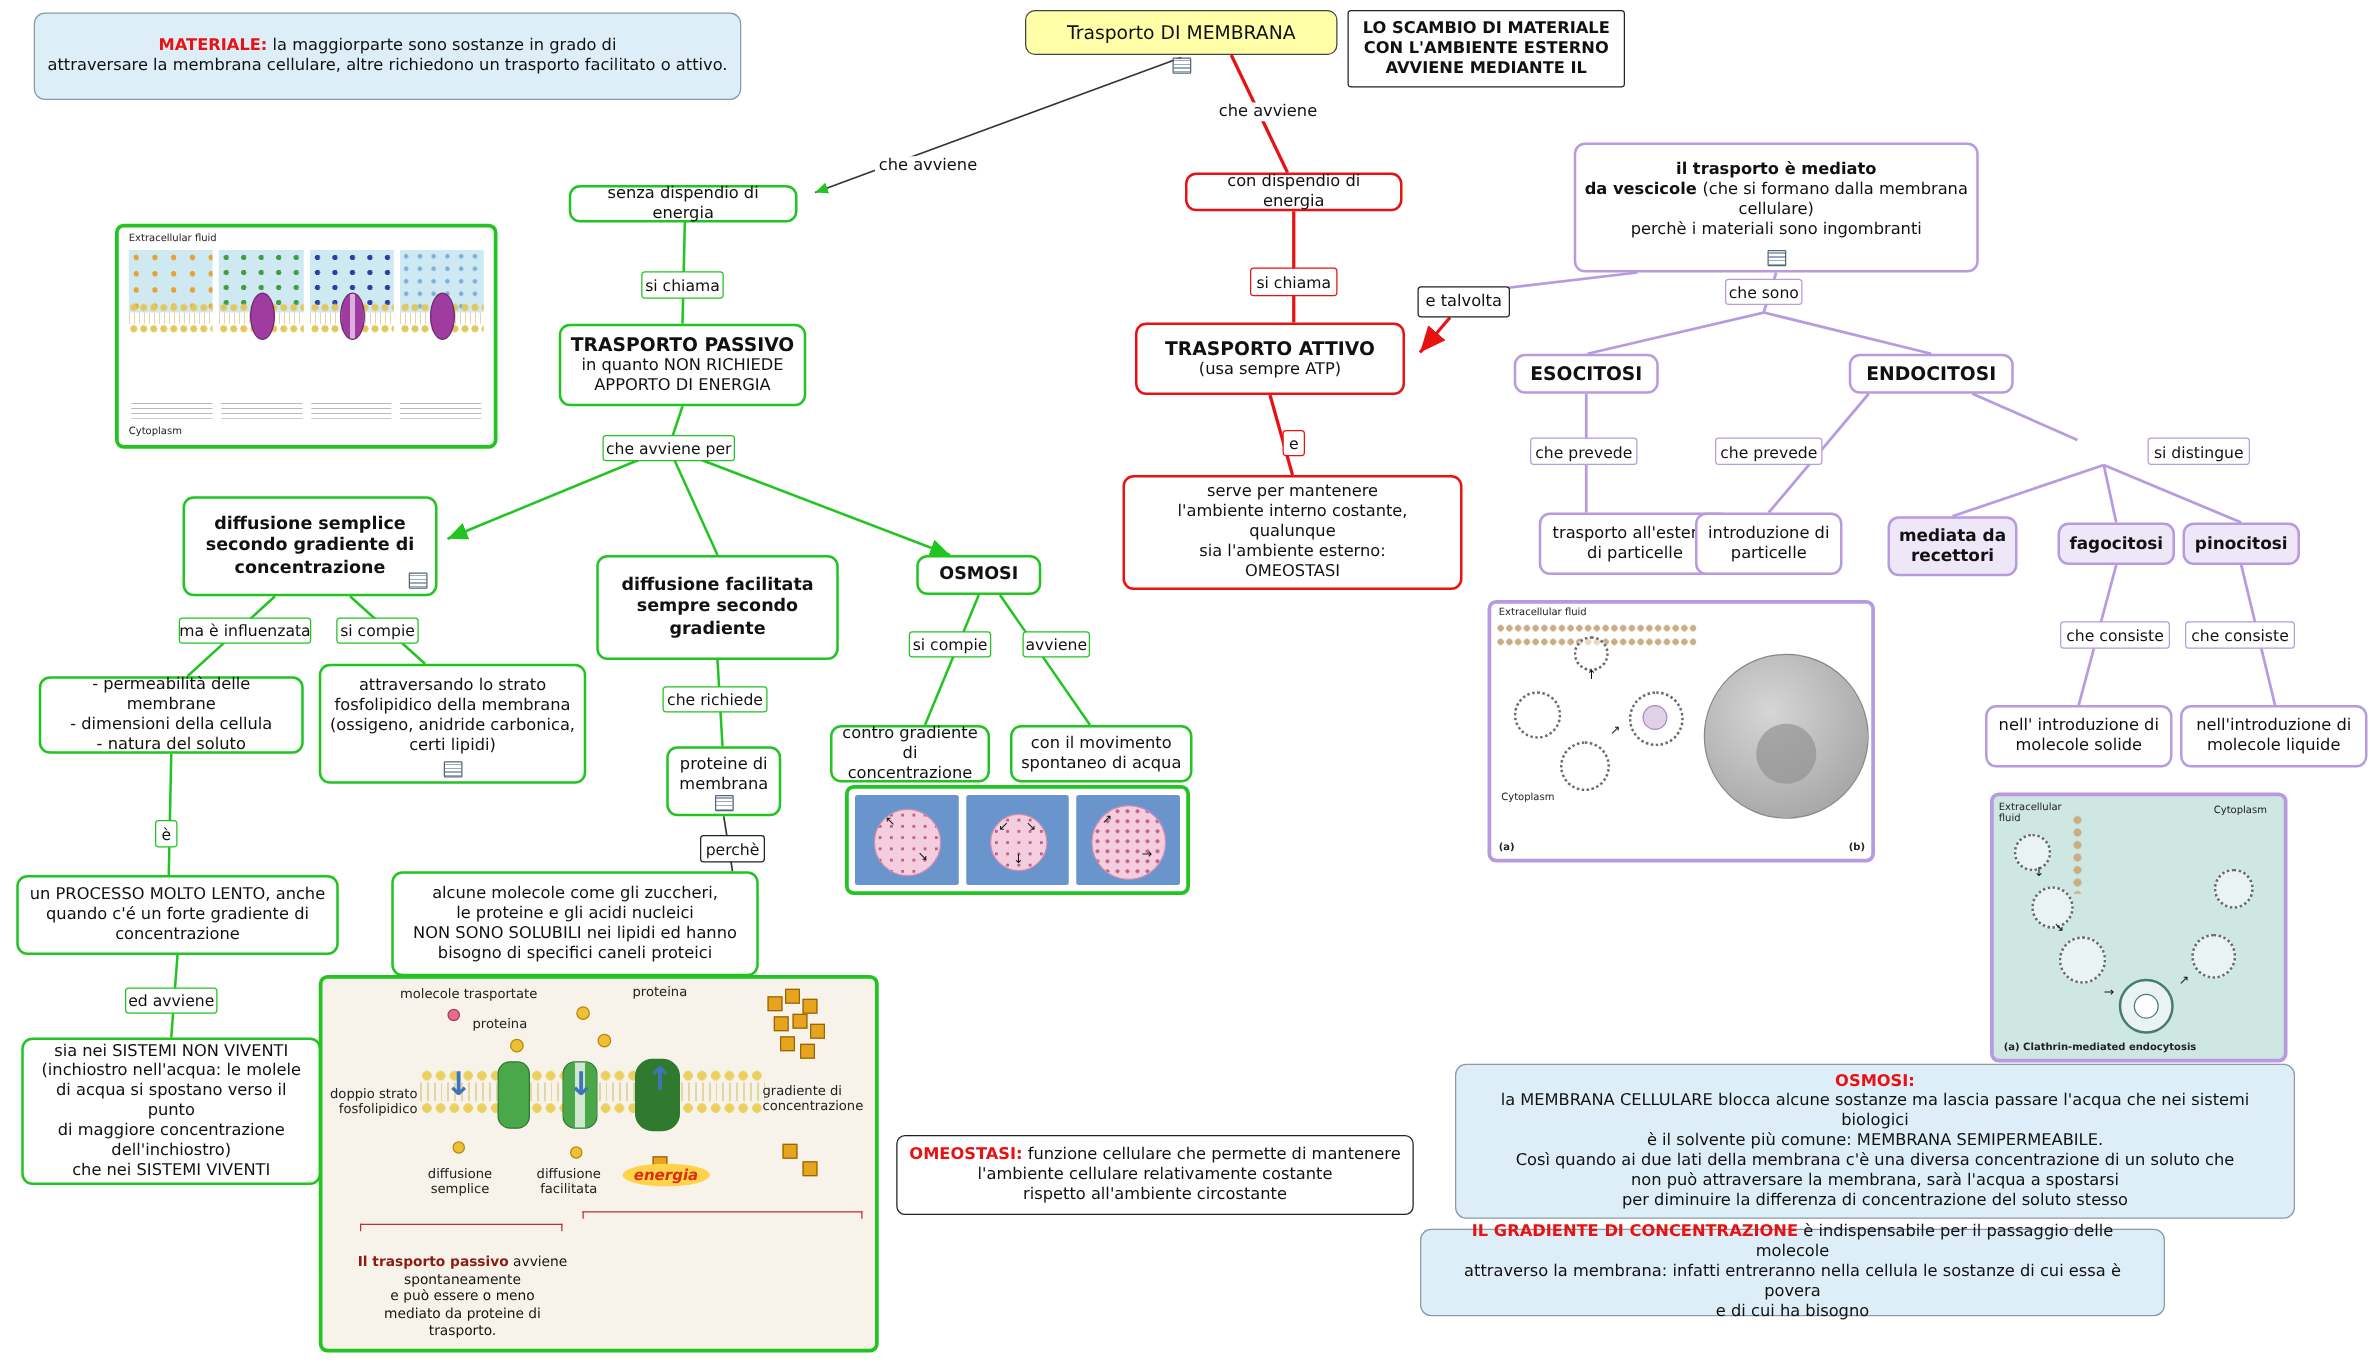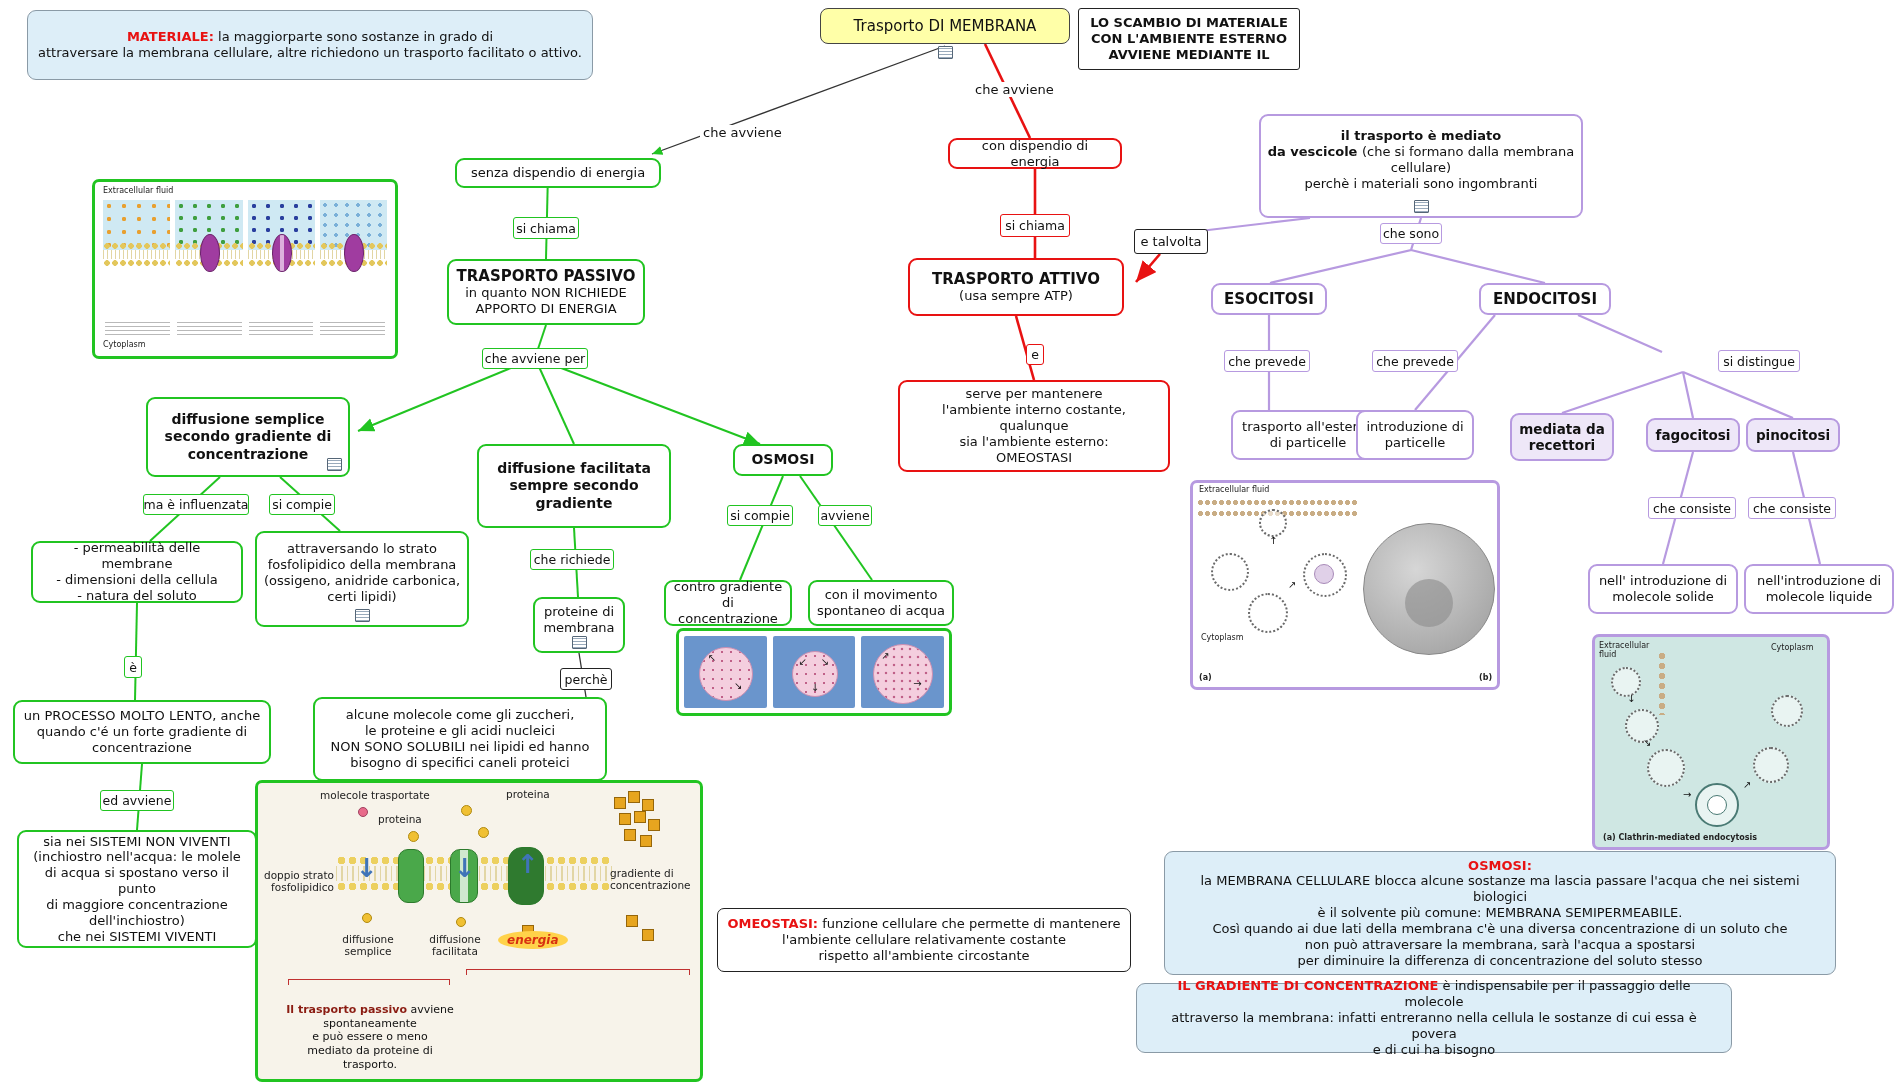--- a/index.html
+++ b/index.html
@@ -132,21 +132,21 @@
   <div class="mini-icon" style="left:938px;top:46px"></div>
 
   <div class="nd plain" style="left:1078px;top:8px;width:222px;height:62px;font-weight:bold;font-size:13px">
     <span>LO SCAMBIO DI MATERIALE
 CON L'AMBIENTE ESTERNO
 AVVIENE MEDIANTE IL</span>
   </div>
 
   <span class="lbl" style="left:700px;top:125px">che avviene</span>
 
-  <div class="nd box bg" style="left:455px;top:158px;width:206px;height:30px">
+  <div class="nd box bg" style="left:455px;top:148px;width:183px;height:30px">
     <span>senza dispendio di energia</span>
   </div>
 
   <div class="tag tg" style="left:513px;top:217px;width:66px;height:22px">
     <span>si chiama</span>
   </div>
 
   <div class="nd box bg col" style="left:447px;top:259px;width:198px;height:66px">
     <span class="blk b15">TRASPORTO PASSIVO</span>
     <span class="blk n13">in quanto NON RICHIEDE

